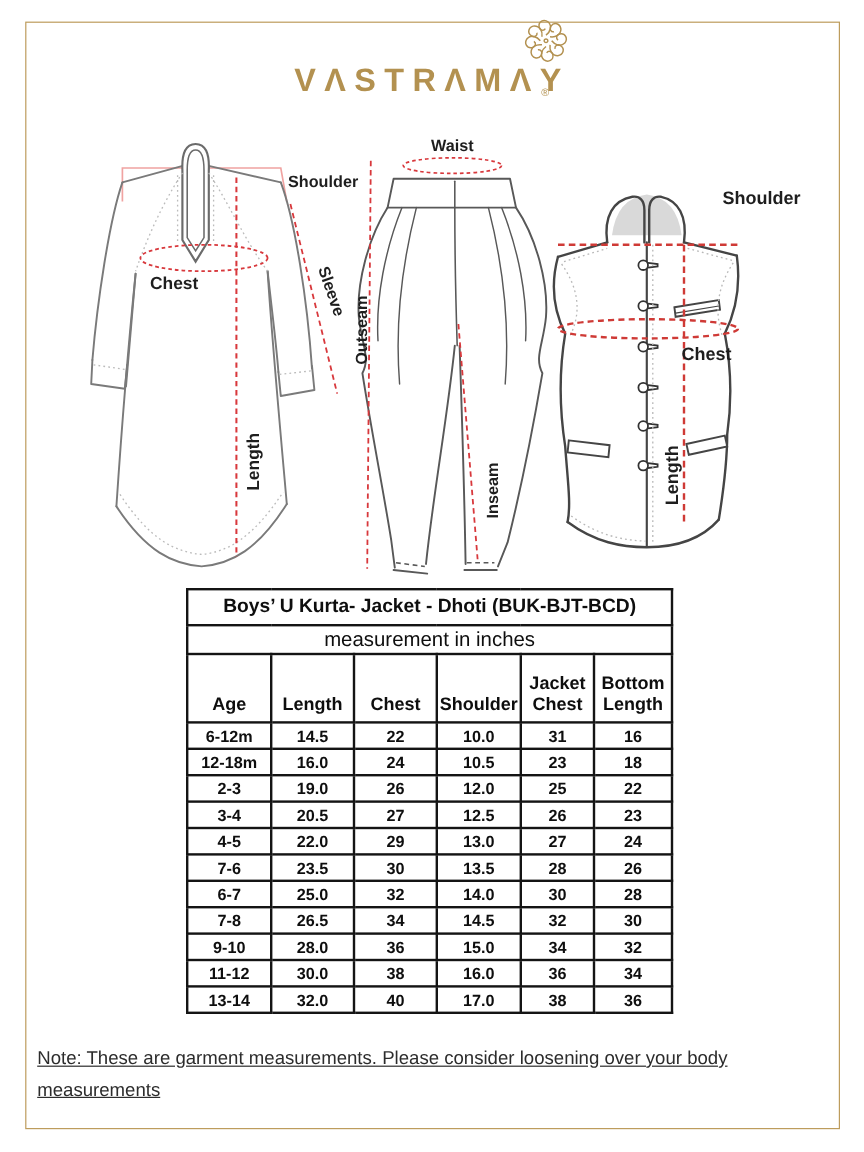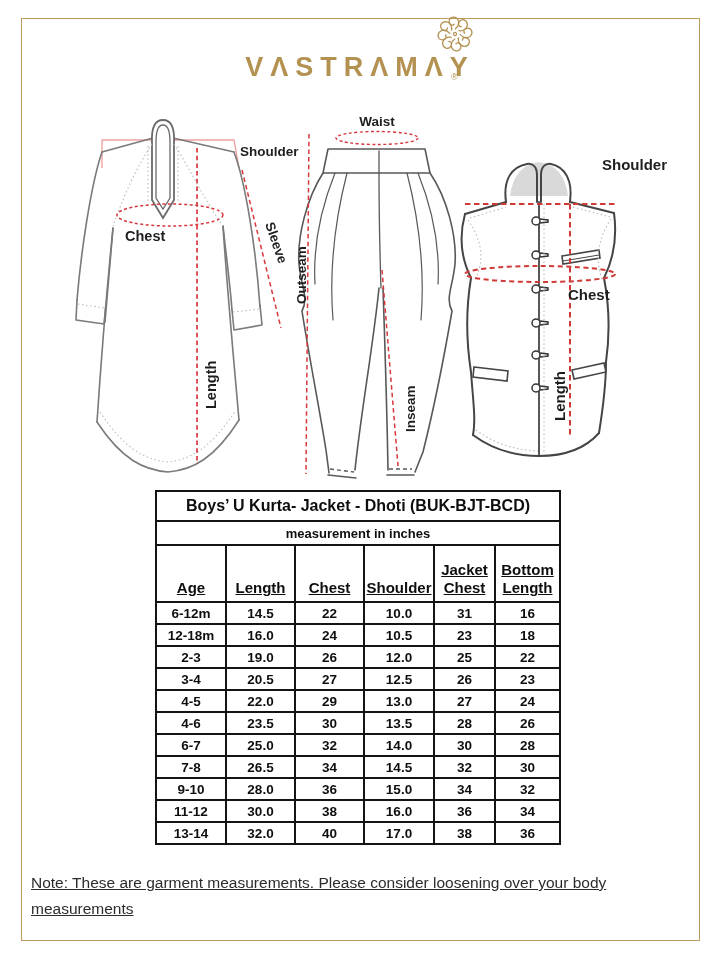--- a/index.html
+++ b/index.html
@@ -19,23 +19,23 @@
   .lbl-lg{font-size:14.5px;font-weight:600;}
   .lbl-bold{font-size:15px;font-weight:700;}
   #kurta{left:50px;top:112px;}
   #dhoti{left:295px;top:112px;}
   #jacket{left:458px;top:140px;}
   
   .size-table{position:absolute;left:155px;top:490px;width:404px;
               border-collapse:collapse;table-layout:fixed;color:#0e0e0e;}
   .size-table td,.size-table th{border:2px solid #141414;text-align:center;padding:0;}
   .tbl-title{height:28px;font-size:16px;font-weight:700;}
-  .tbl-sub{height:22px;font-size:13px;font-weight:700;}
+  .tbl-sub{height:22px;font-size:17px;font-weight:400;}
   .size-table thead th.colhead{height:52px;font-size:15px;font-weight:700;
-              vertical-align:bottom;padding-bottom:3px;white-space:pre-line;line-height:1.25;text-decoration:underline;}
+              vertical-align:bottom;padding-bottom:3px;white-space:pre-line;line-height:1.25;}
   .size-table tbody td{height:20px;font-size:13.5px;font-weight:700;}
   
   .note{position:absolute;left:31px;top:870px;width:656px;color:#2c2c2c;
         font-size:15.5px;line-height:26px;text-decoration:underline;}
   .note .l2{text-align:right;}
 </style>
 </head>
 <body>
 
 <div class="page">
@@ -241,21 +241,21 @@
         </tr>
         <tr>
           <td>4-5</td>
           <td>22.0</td>
           <td>29</td>
           <td>13.0</td>
           <td>27</td>
           <td>24</td>
         </tr>
         <tr>
-          <td>4-6</td>
+          <td>7-6</td>
           <td>23.5</td>
           <td>30</td>
           <td>13.5</td>
           <td>28</td>
           <td>26</td>
         </tr>
         <tr>
           <td>6-7</td>
           <td>25.0</td>
           <td>32</td>

